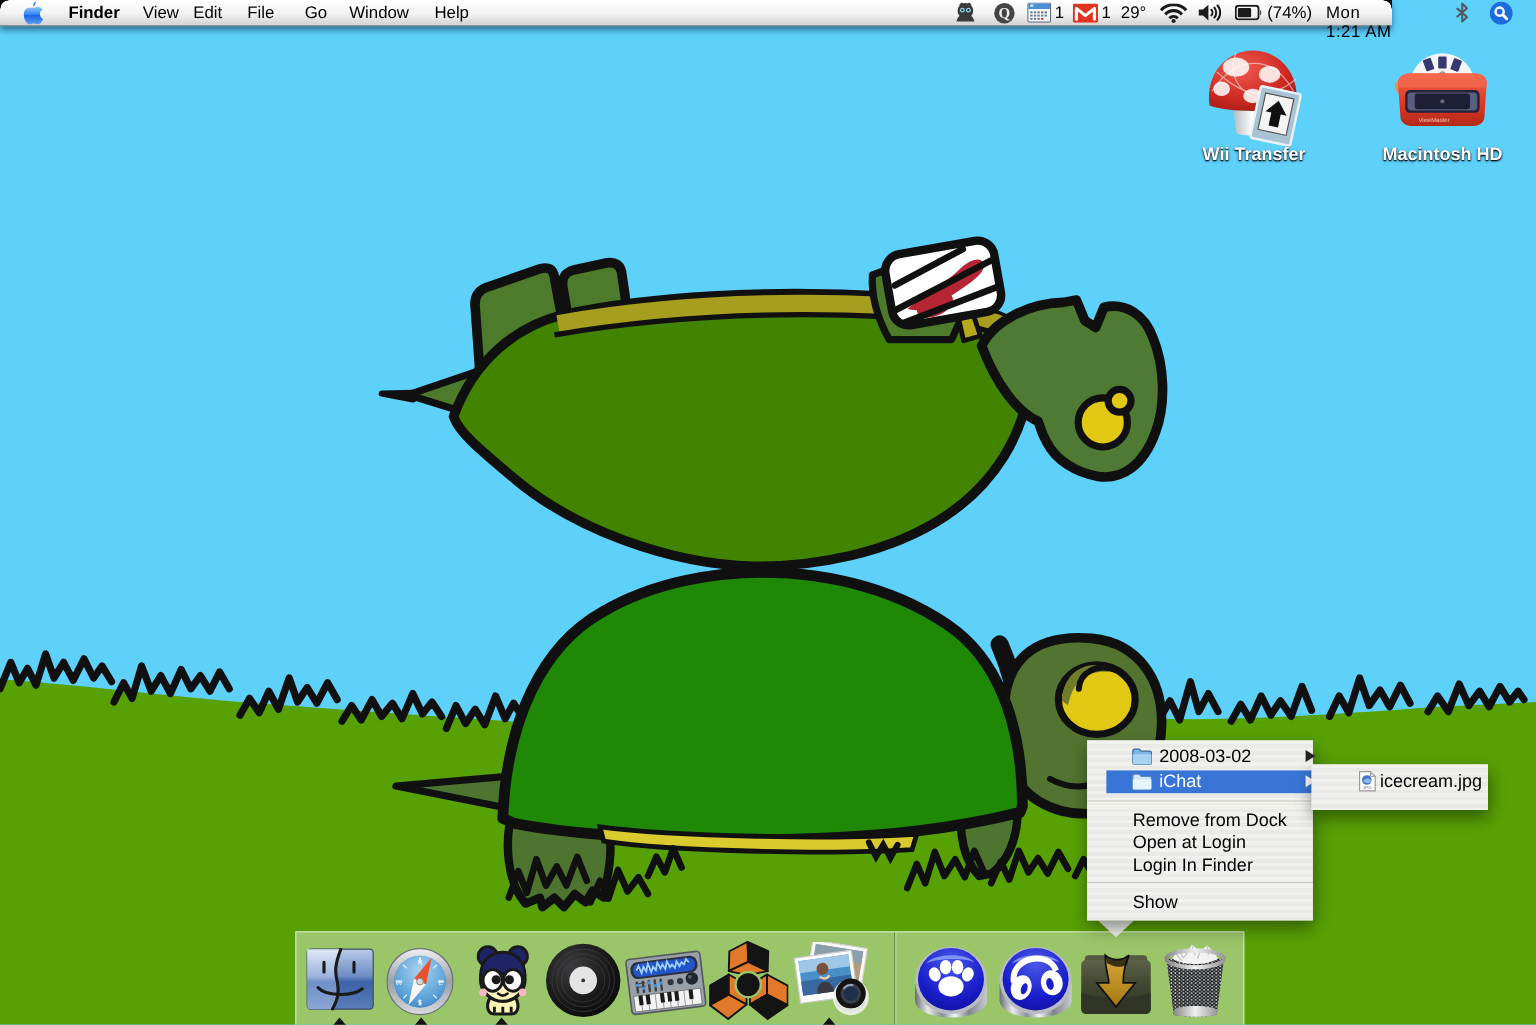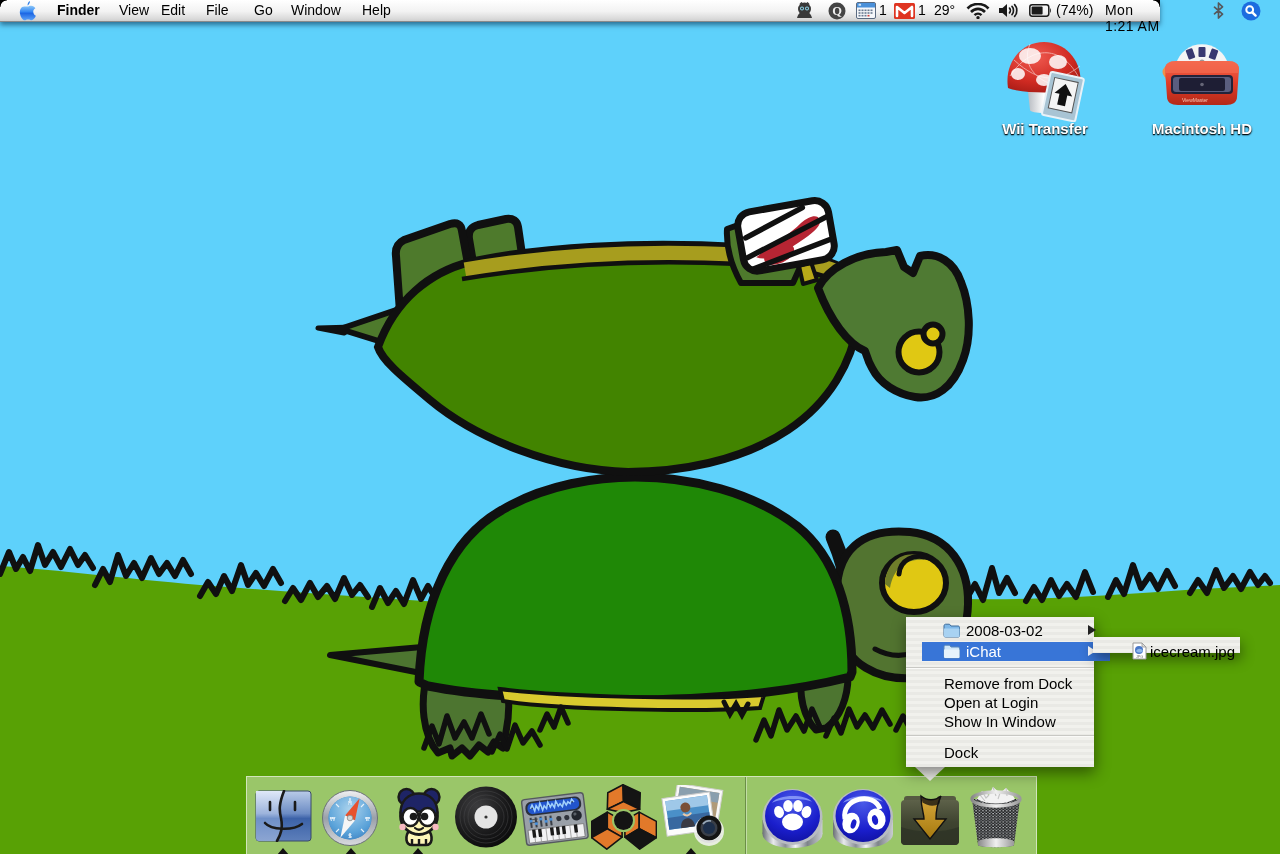--- a/index.html
+++ b/index.html
@@ -23,21 +23,21 @@
     border:1px solid rgba(255,255,255,.55);border-bottom:none;box-sizing:border-box;}
   #dock .sep{position:absolute;left:498px;top:0;width:1px;height:78px;background:rgba(20,40,10,.35);box-shadow:1px 0 0 rgba(255,255,255,.4);}
   .dk{position:absolute;top:12px;}
   .tri{position:absolute;top:71px;width:0;height:0;border-left:6px solid transparent;border-right:6px solid transparent;border-bottom:7px solid #111;}
   
   .menu{position:absolute;background:#eeeeea;z-index:20;
     box-shadow:1px 6px 14px rgba(0,0,0,.45);
     background-image:repeating-linear-gradient(#f1f1ed 0px,#f1f1ed 3px,#e9e9e5 3px,#e9e9e5 6px);
     font-size:15px;color:#000;}
   #cmenu{left:906px;top:617px;width:188px;height:150px;}
-  #smenu{left:1093px;top:637px;width:147px;height:16px;}
+  #smenu{left:1093px;top:637px;width:147px;height:38px;}
   .mrow{position:absolute;left:0;width:100%;height:19px;line-height:19px;white-space:nowrap;margin-left:16px;}
   .mrow .txt{position:absolute;left:44px;top:0;}
   .msep{position:absolute;left:0;width:100%;height:1px;background:#c8c8c4;box-shadow:0 1px 0 #fafaf8;}
   .arr{position:absolute;left:166px;top:4px;width:0;height:0;border-top:5.5px solid transparent;border-bottom:5.5px solid transparent;border-left:8px solid #222;}
   #mptr{position:absolute;left:915px;top:767px;z-index:19;width:0;height:0;
     border-left:15px solid transparent;border-right:15px solid transparent;border-top:14px solid #efefeb;}
 </style>
 </head>
 <body>
 <svg id="bg" width="1280" height="854" viewBox="0 0 1280 854">
@@ -311,25 +311,25 @@
       <span class="arr" style="border-left-color:#fff;"></span>
     </div>
   <div class="msep" style="top:50px;"></div>
   <div class="mrow" style="top:57px;padding-left:12px;">
       <span class="txt" style="left:22px;">Remove from Dock</span>
     </div>
   <div class="mrow" style="top:76px;">
       <span class="txt" style="left:22px;">Open at Login</span>
     </div>
   <div class="mrow" style="top:95px;">
-      <span class="txt" style="left:22px;">Show In Window</span>
+      <span class="txt" style="left:22px;">Login In Finder</span>
     </div>
   <div class="msep" style="top:118px;"></div>
   <div class="mrow" style="top:126px;">
-      <span class="txt" style="left:22px;">Dock</span>
+      <span class="txt" style="left:22px;">Show</span>
     </div>
 </div>
 <div id="mptr"></div>
 <div id="smenu" class="menu">
   <div class="mrow" style="top:5px;">
     <svg style="position:absolute;left:23px;top:0px;" width="15" height="18" viewBox="0 0 15 18">
       <path d="M1,1 L10,1 L14,5 L14,17 L1,17 Z" fill="#fff" stroke="#999" stroke-width="1"></path>
       <path d="M10,1 L10,5 L14,5 Z" fill="#ddd" stroke="#999" stroke-width="0.8"></path>
       <circle cx="7" cy="8" r="4" fill="#4a78c8"></circle>
       <path d="M4,9 C6,6 9,6 11,9 C9,11 6,11 4,9 Z" fill="#8fb8e8"></path>

